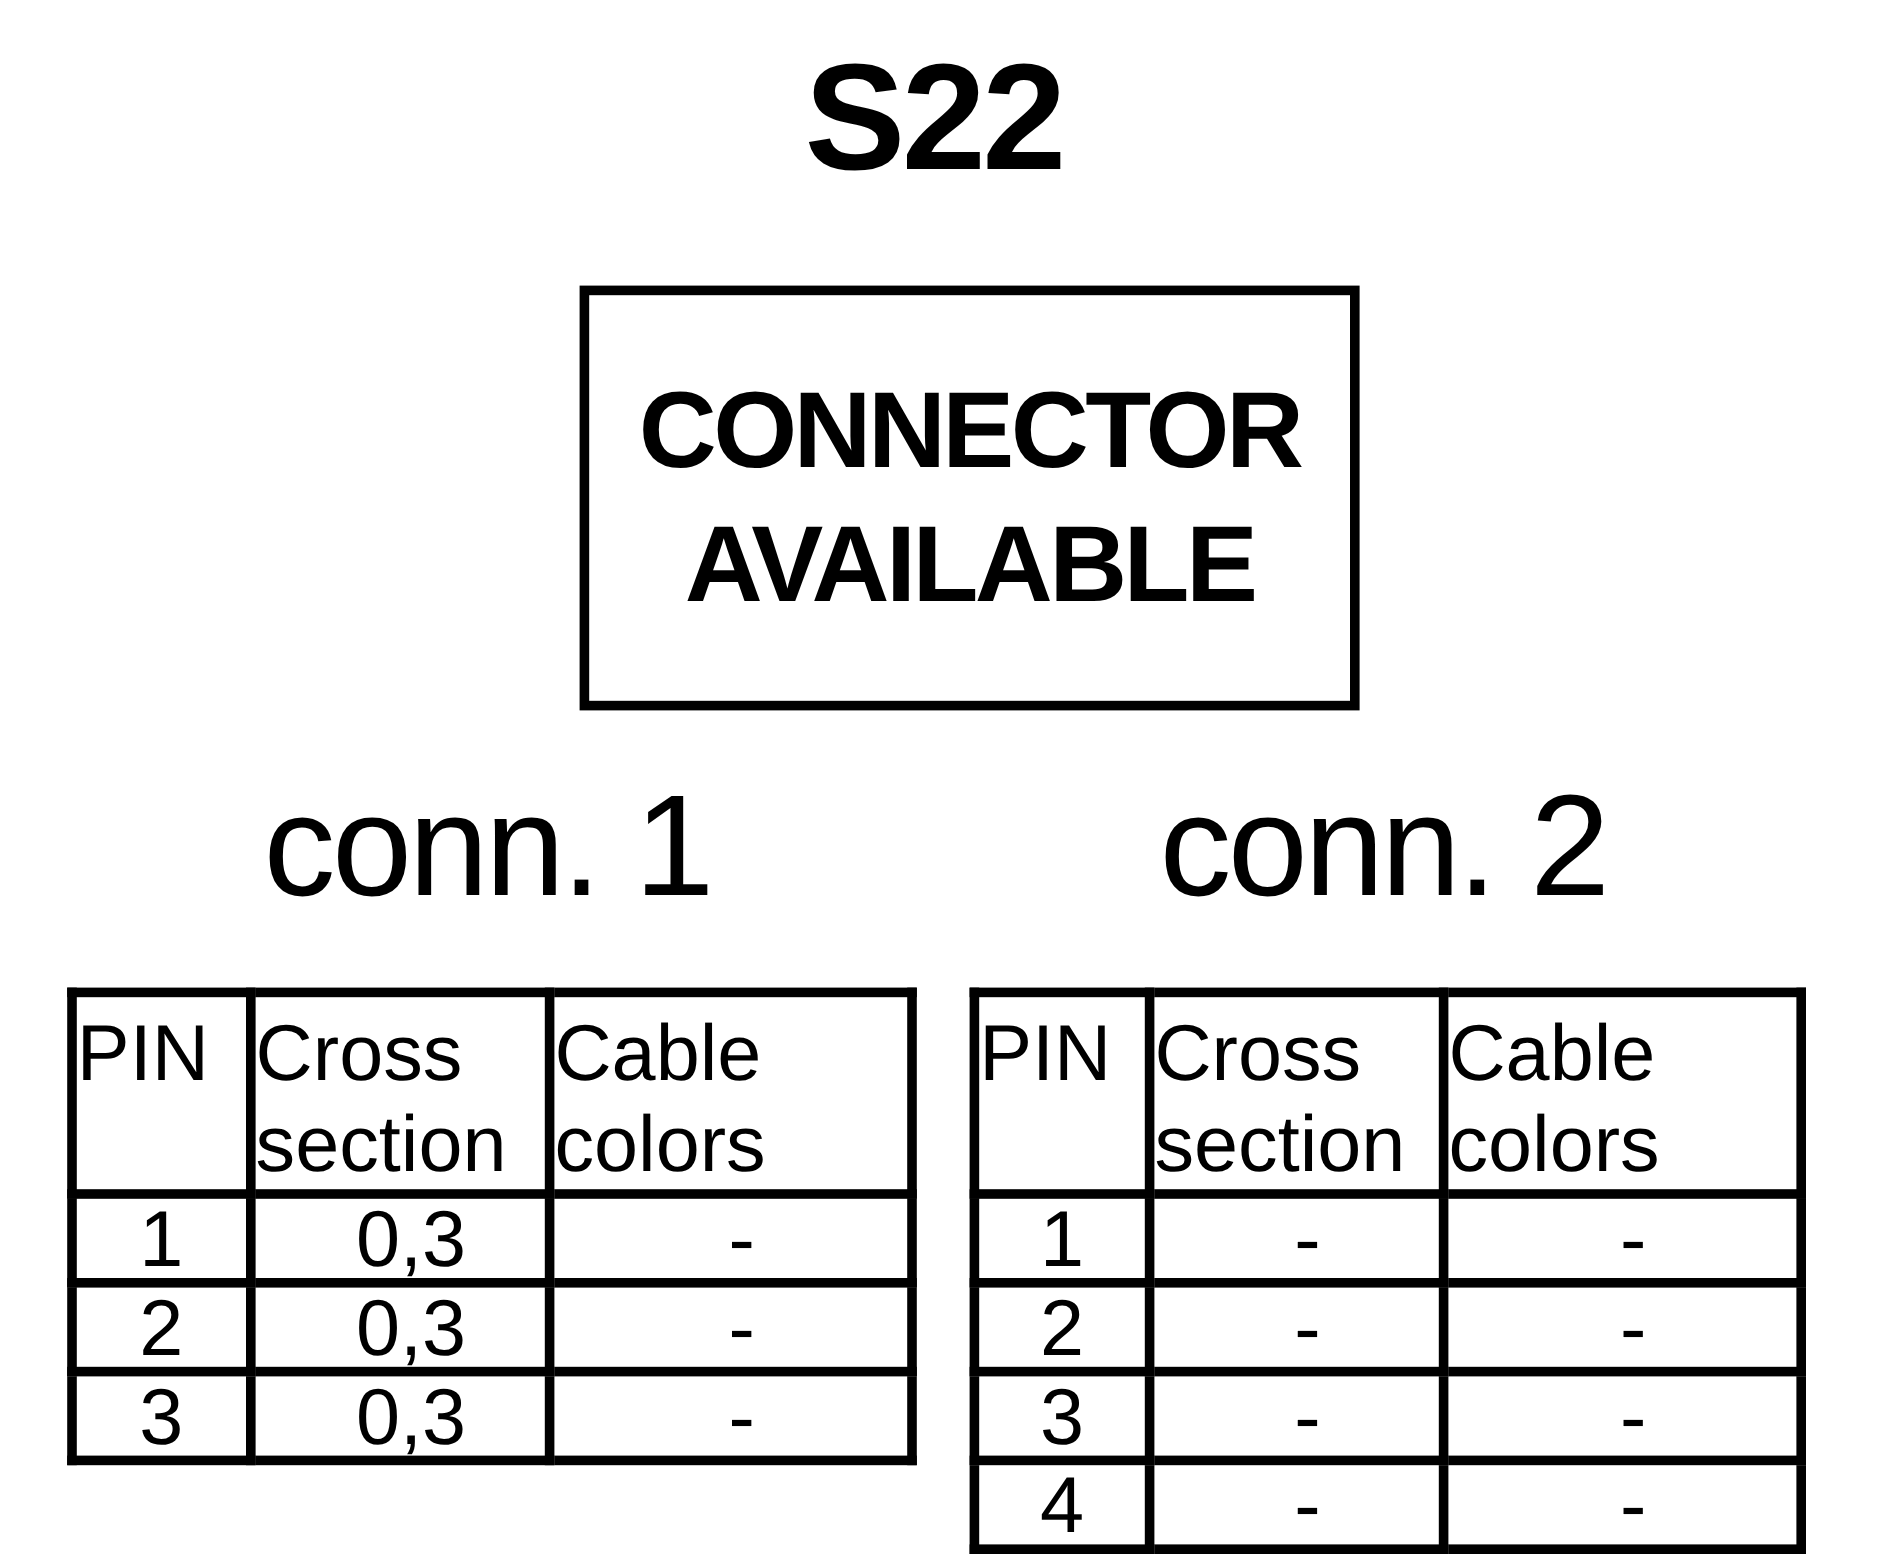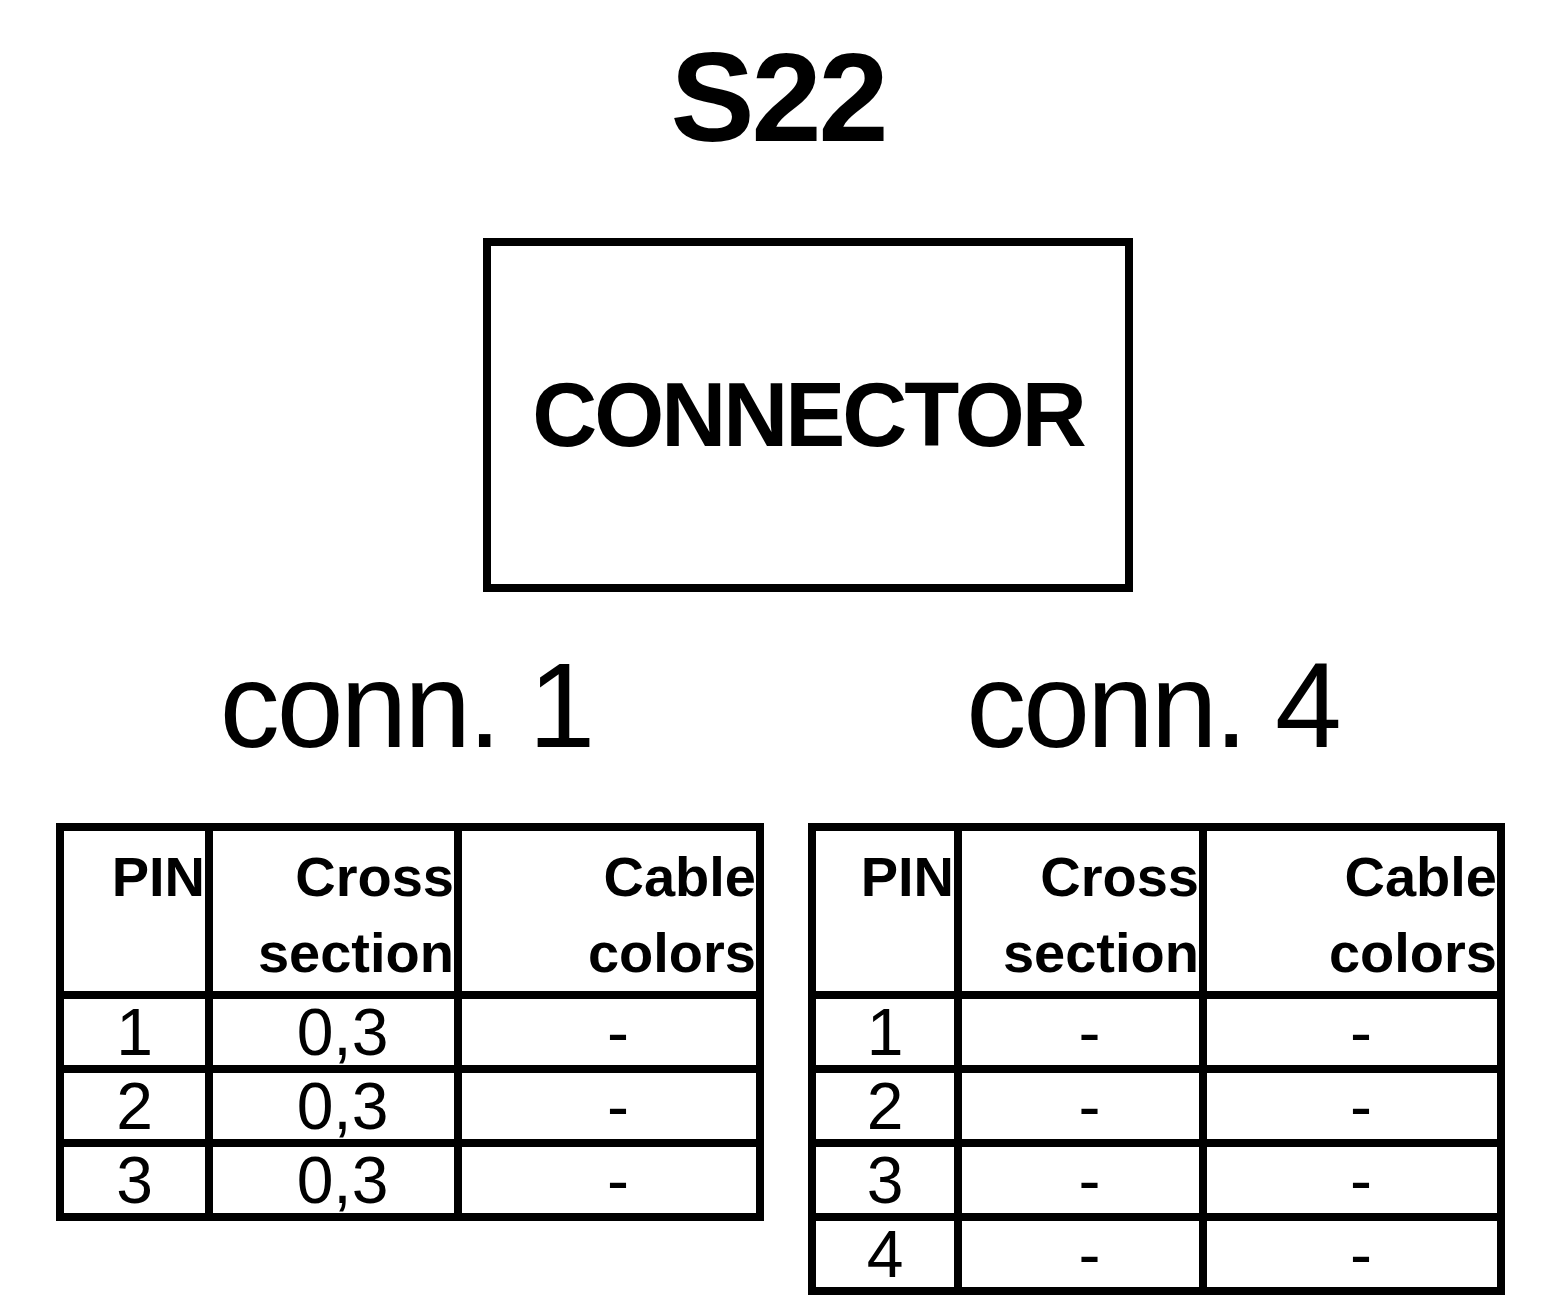--- a/index.html
+++ b/index.html
@@ -71,25 +71,25 @@
   table.pinout.first  { left: 56px;  width: 700px; }
   table.pinout.second { left: 808px; width: 689px; }
 
   table.pinout th, table.pinout td {
     border: 8px solid #000000;
     overflow: visible;
   }
 
   table.pinout th {
     height: 150px;
-    font-weight: bold;
-    font-size: 56px;
+    font-weight: normal;
+    font-size: 66px;
     line-height: 76px;
     vertical-align: top;
-    text-align: right;
+    text-align: left;
     padding-top: 8px;
   }
 
   table.pinout td {
     height: 69px;
     font-size: 66px;
     line-height: 66px;
     vertical-align: middle;
   }
 
@@ -103,25 +103,26 @@
   .second col.c-cross { width: 245px; }
   .second col.c-cable { width: 298px; }
 </style>
 </head>
 <body>
 
 <div class="page-title">S22</div>
 
 <div class="notice-box">
   <div class="notice-line">CONNECTOR</div>
+  <div class="notice-line">AVAILABLE</div>
 </div>
 
 <div class="conn-label first">conn. 1</div>
 
-<div class="conn-label second">conn. 4</div>
+<div class="conn-label second">conn. 2</div>
 
 <table class="pinout first">
   <colgroup>
     <col class="c-pin">
       <col class="c-cross">
       <col class="c-cable">
   </colgroup>
   <thead>
     <tr>
       <th>PIN</th>

